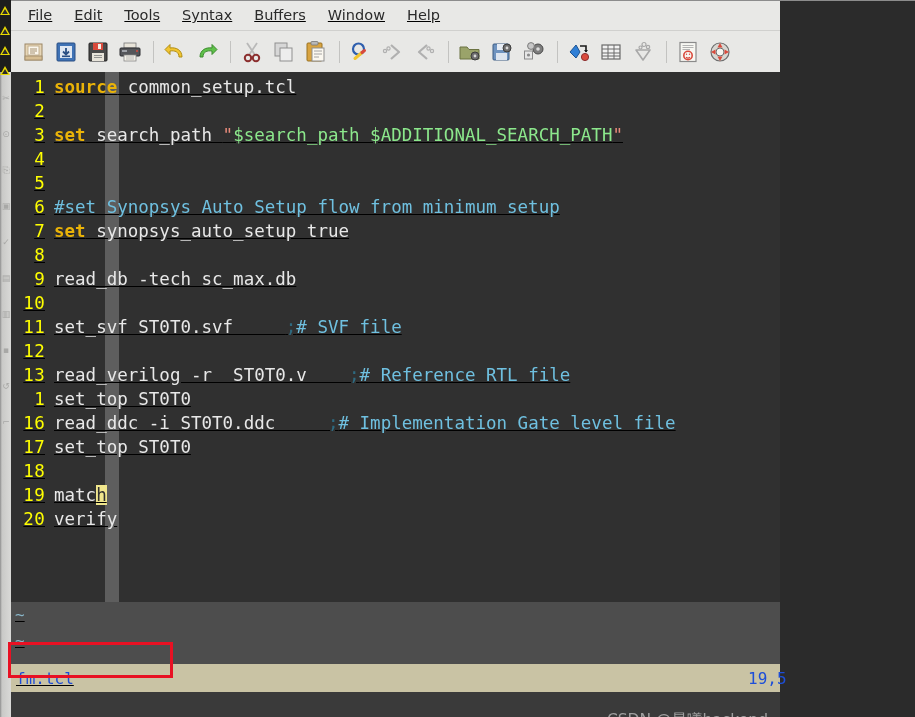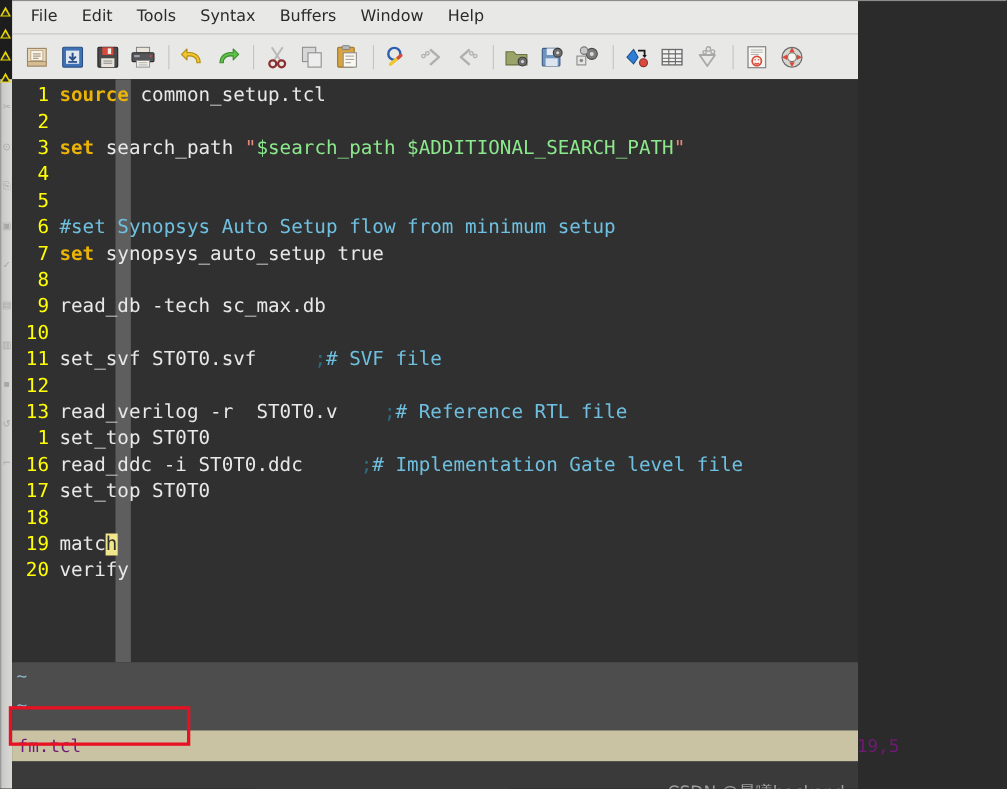--- a/index.html
+++ b/index.html
@@ -51,20 +51,21 @@
     text-align: center;
     overflow: hidden;
   }
 
   
   .app {
     position: absolute; left: 11px; top: 0;
     width: 769px; height: 717px;
     background: #2b2b2b;
     z-index: 5;
+    text-decoration: underline;
   }
 
   
   .menubar {
     height: 31px;
     background: #e8e8e6;
     border-bottom: 1px solid #d0d0ce;
     display: flex;
     align-items: center;
     padding-left: 6px;
@@ -169,28 +170,27 @@
   }
 
   
   .statusbar {
     height: 28px;
     background: #c9c3a4;
     display: flex;
     align-items: center;
     font-family: "DejaVu Sans Mono", monospace;
     font-size: 16px;
-    color: #701a75;
+    color: #1d4ed8;
     position: relative;
   }
   .status-file { padding-left: 5px; }
   .status-pos  {
     position: absolute;
     left: 737px;
-    margin-left: 31px;
   }
 
   
   .footer {
     height: 56px;
     background: #3a3a3a;
     display: flex;
     align-items: center;
     justify-content: flex-end;
     padding-right: 12px;

